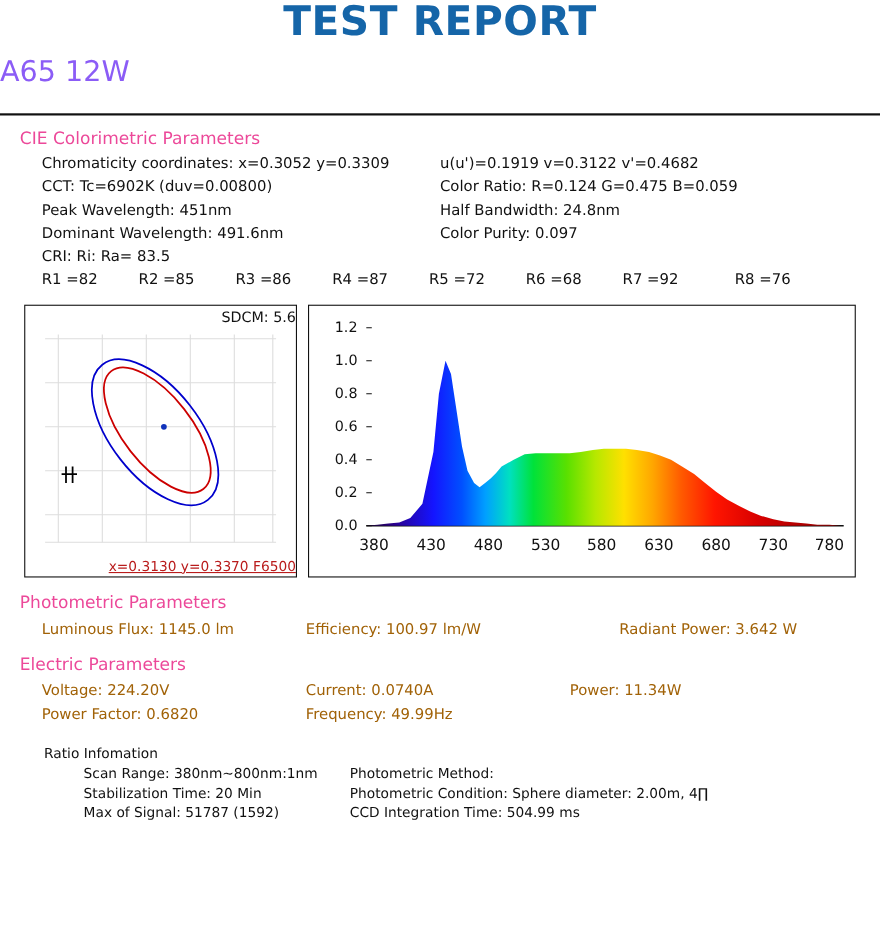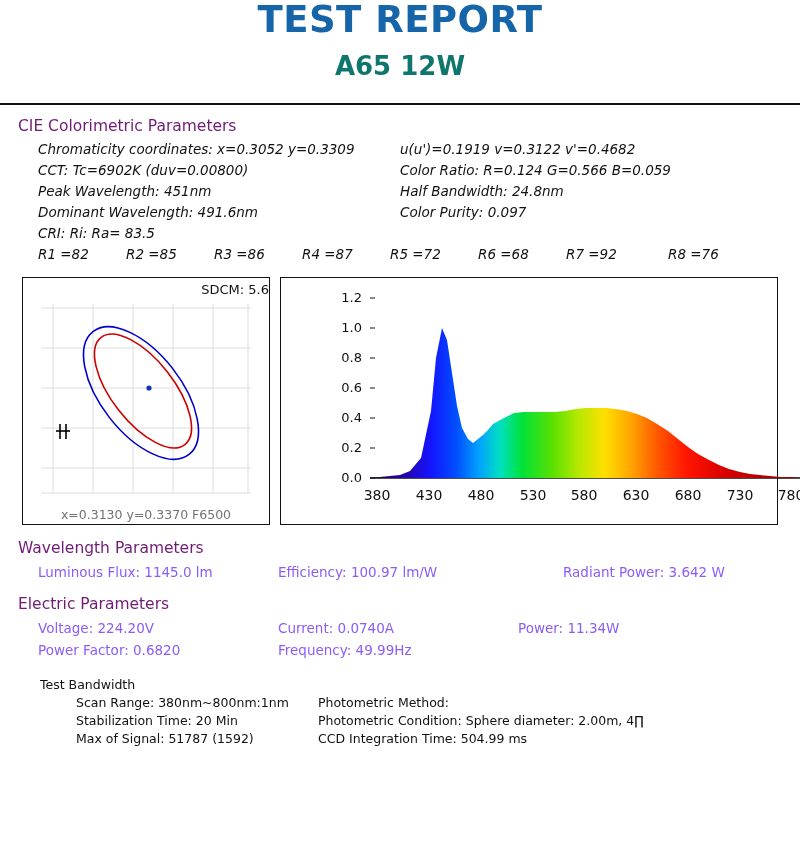--- a/index.html
+++ b/index.html
@@ -24,46 +24,45 @@
   
   .title {
     text-align: center;
     font-size: 37px;
     font-weight: bold;
     color: #1565a8;
     letter-spacing: 0.5px;
     line-height: 1.1;
   }
   .subtitle {
-    text-align: center;
+    text-align: left;
     font-size: 26px;
-    font-weight: bold;
-    color: #0f766e;
+    font-weight: normal;
+    color: #8b5cf6;
     margin-top: 10px;
   }
   .header-rule {
     margin-top: 22px;
     border-top: 2px solid #111;
     width: 100%;
   }
 
   
   .section-h {
     font-size: 15.5px;
-    color: #701a75;
+    color: #ec4899;
     margin: 12px 0 4px 18px;
   }
 
   
   .cie-block {
     margin: 2px 0 0 38px;
     font-size: 13.5px;
     line-height: 21px;
     color: #111;
-    font-style: italic;
   }
   .cie-row {
     position: relative;
     height: 21px;
     white-space: nowrap;
   }
   .col-right {
     position: absolute;
     left: 362px;
     top: 0;
@@ -94,47 +93,47 @@
     left: 22px;
     top: 0;
     width: 248px;
     height: 248px;
   }
   #spd-box {
     left: 280px;
     top: 0;
     width: 498px;
     height: 248px;
-    padding-left: 37px;
   }
   .sdcm-label {
     position: absolute;
     top: 4px;
     left: 0;
     width: 100%;
     text-align: right;
     font-size: 13px;
     color: #111;
   }
   .sdcm-foot {
     position: absolute;
     bottom: 2px;
     left: 0;
     width: 100%;
-    text-align: center;
+    text-align: right;
     font-size: 12.5px;
-    color: #737373;
+    color: #b91c1c;
+    text-decoration: underline;
   }
 
   
   .param-block {
     margin: 3px 0 0 38px;
     font-size: 13.5px;
     line-height: 22px;
-    color: #8b5cf6;
+    color: #a16207;
     position: relative;
   }
   .param-row {
     position: relative;
     height: 22px;
     white-space: nowrap;
   }
   .p-c2 { position: absolute; left: 240px; top: 0; }
   .p-c3 { position: absolute; left: 525px; top: 0; }
   .e-c2 { position: absolute; left: 240px; top: 0; }
@@ -166,21 +165,21 @@
   <div class="header-rule"></div>
 
   <div class="section-h">CIE Colorimetric Parameters</div>
   <div class="cie-block">
     <div class="cie-row">
       <span>Chromaticity coordinates: x=0.3052 y=0.3309</span>
       <span class="col-right">u(u')=0.1919 v=0.3122 v'=0.4682</span>
     </div>
     <div class="cie-row">
       <span>CCT: Tc=6902K (duv=0.00800)</span>
-      <span class="col-right">Color Ratio: R=0.124  G=0.566  B=0.059</span>
+      <span class="col-right">Color Ratio: R=0.124  G=0.475  B=0.059</span>
     </div>
     <div class="cie-row">
       <span>Peak Wavelength: 451nm</span>
       <span class="col-right">Half Bandwidth: 24.8nm</span>
     </div>
     <div class="cie-row">
       <span>Dominant Wavelength: 491.6nm</span>
       <span class="col-right">Color Purity: 0.097</span>
     </div>
     <div class="cie-row">
@@ -296,21 +295,21 @@
           <text x="266" y="222">580</text>
           <text x="318" y="222">630</text>
           <text x="370" y="222">680</text>
           <text x="422" y="222">730</text>
           <text x="473" y="222">780</text>
         </g>
       </svg>
     </div>
   </div>
 
-  <div class="section-h">Wavelength Parameters</div>
+  <div class="section-h">Photometric Parameters</div>
   <div class="param-block">
     <div class="param-row">
       <span>Luminous Flux: 1145.0 lm</span>
       <span class="p-c2">Efficiency: 100.97 lm/W</span>
       <span class="p-c3">Radiant Power: 3.642 W</span>
     </div>
   </div>
 
   <div class="section-h">Electric Parameters</div>
   <div class="param-block">
@@ -318,21 +317,21 @@
       <span>Voltage: 224.20V</span>
       <span class="e-c2">Current: 0.0740A</span>
       <span class="e-c3">Power: 11.34W</span>
     </div>
     <div class="param-row">
       <span>Power Factor: 0.6820</span>
       <span class="e-c2">Frequency: 49.99Hz</span>
     </div>
   </div>
 
-  <div class="test-info-title">Test Bandwidth</div>
+  <div class="test-info-title">Ratio Infomation</div>
   <div class="test-info">
     <div class="ti-row">
       <span>Scan Range: 380nm~800nm:1nm</span>
       <span class="ti-c2">Photometric Method:</span>
     </div>
     <div class="ti-row">
       <span>Stabilization Time: 20 Min</span>
       <span class="ti-c2">Photometric Condition: Sphere diameter: 2.00m, 4∏</span>
     </div>
     <div class="ti-row">

